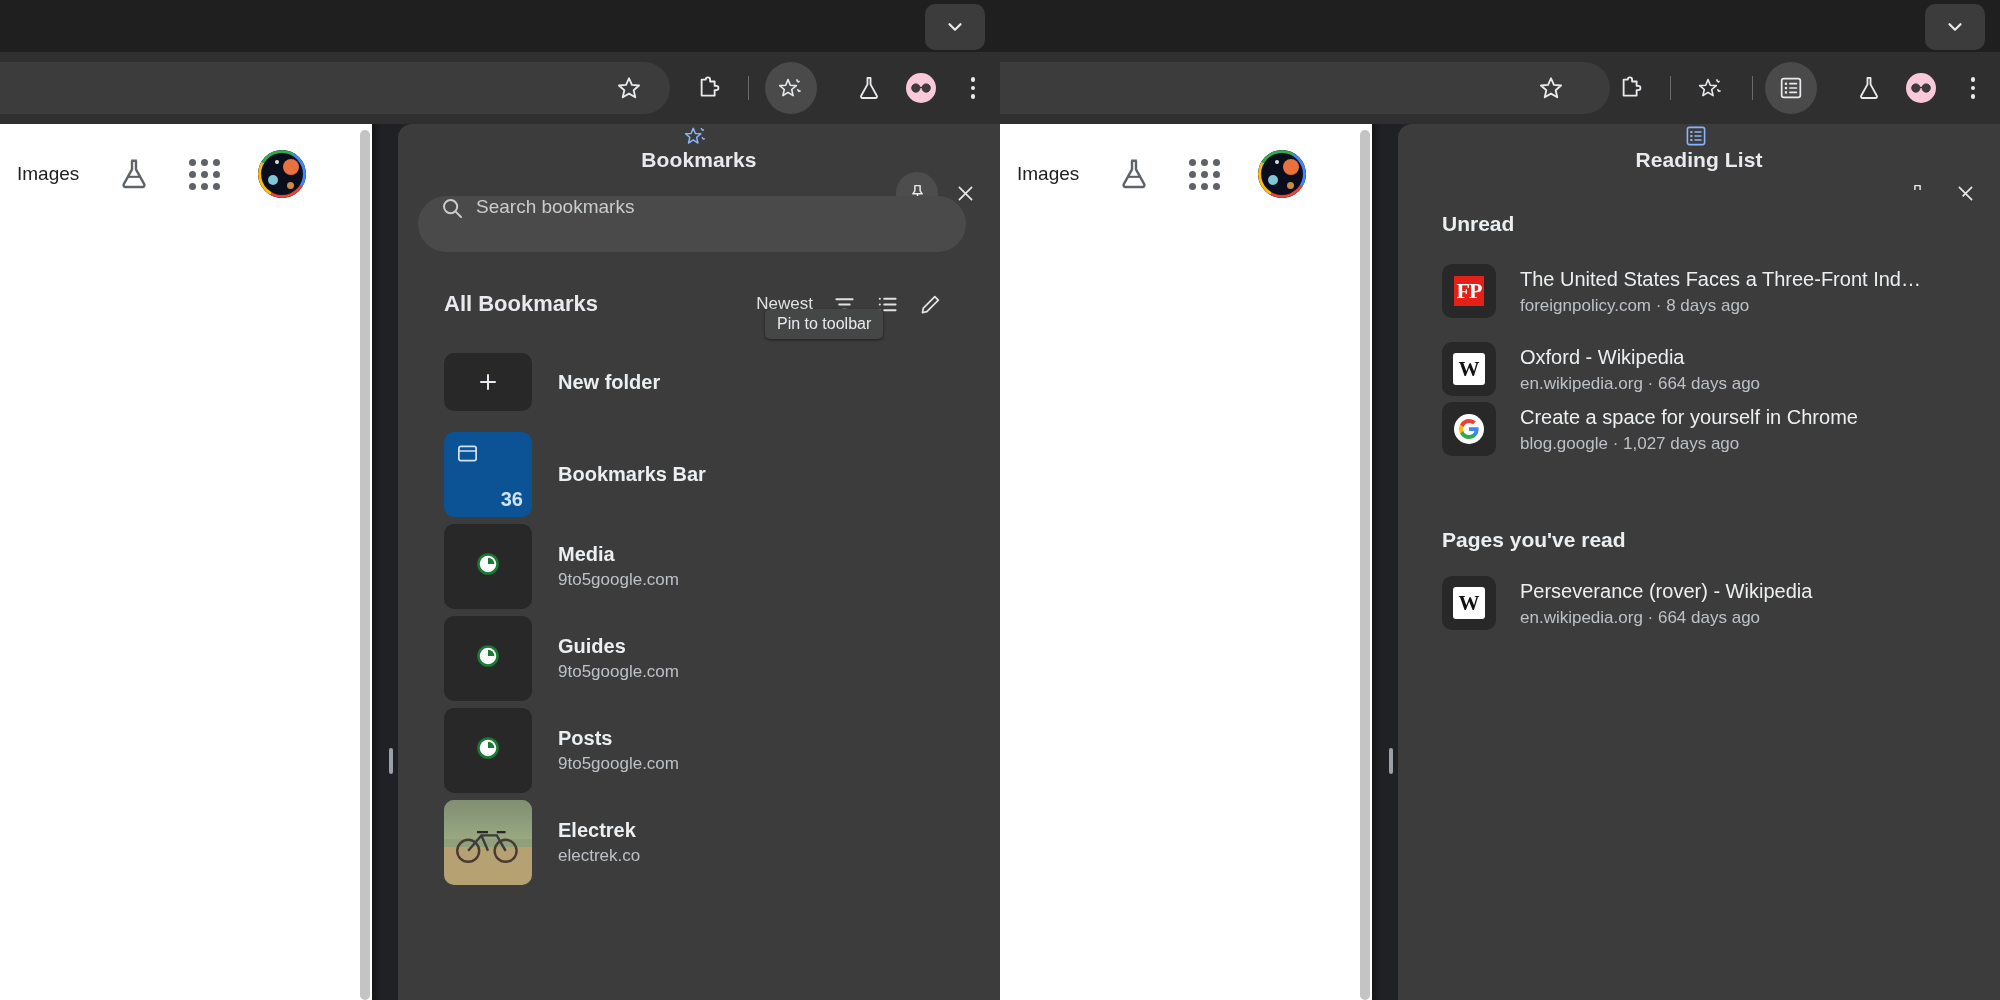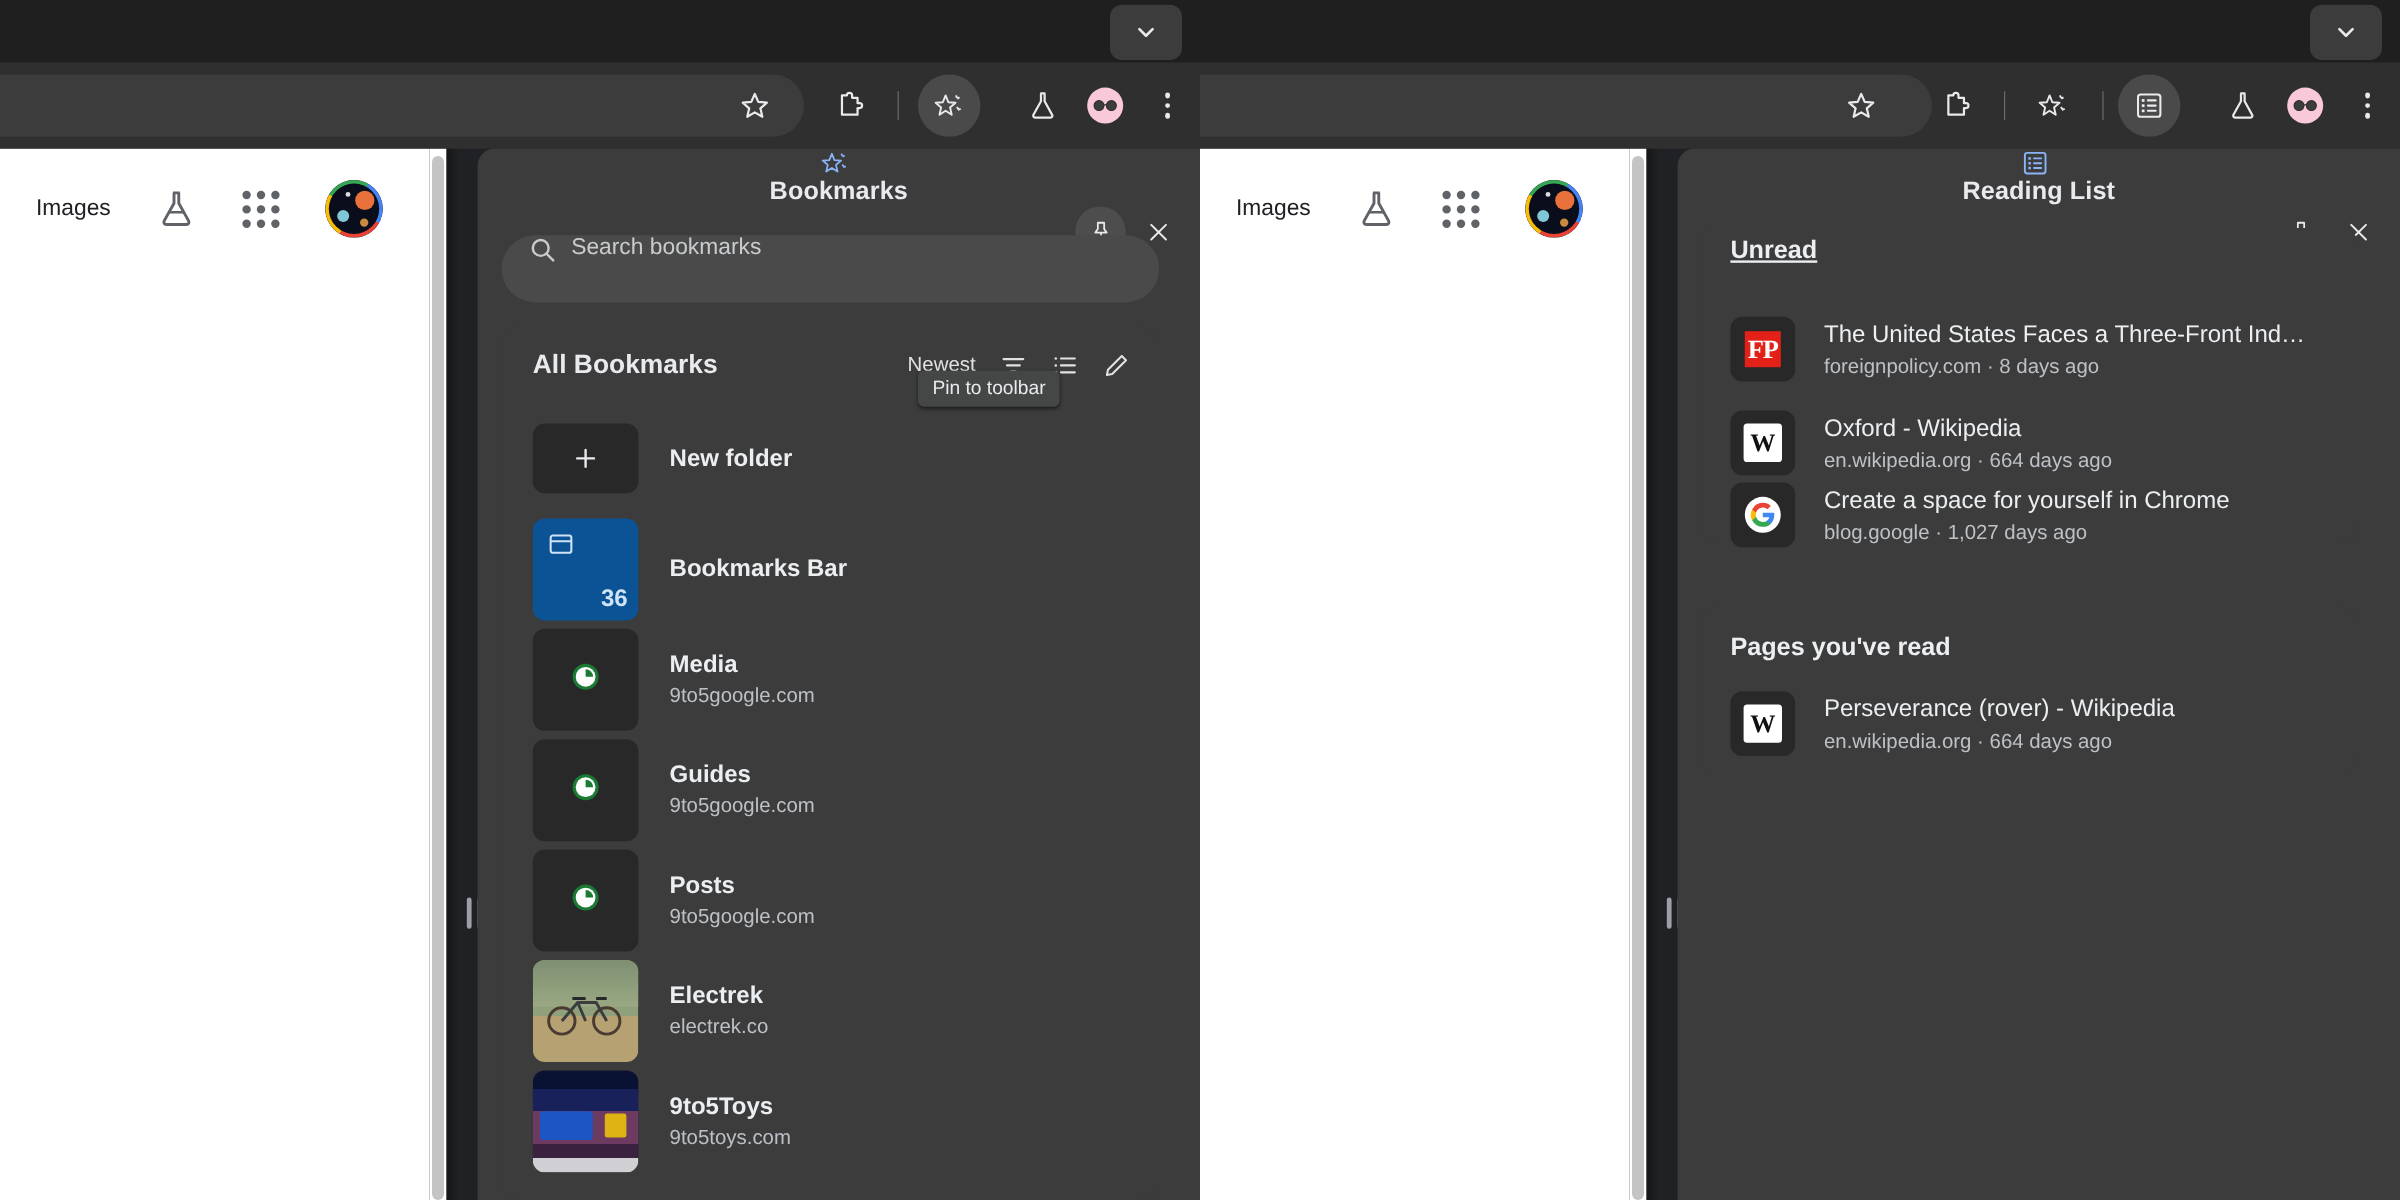--- a/index.html
+++ b/index.html
@@ -58,21 +58,21 @@
   .dots3 { display:flex; flex-direction:column; gap:4px; align-items:center; }
   .dots3 i { width:4.5px; height:4.5px; border-radius:50%; background:#e8eaed; display:block; }
 
   
   .page {
     position:absolute; left:0; top:124px; width:358px; height:876px;
     background:#ffffff;
   }
   .page-head {
     position:absolute; left:0; top:20px; width:100%; height:60px;
-    display:flex; align-items:center; gap:38px; padding-left:30px;
+    display:flex; align-items:center; gap:38px; padding-left:17px;
   }
   .page-head .images-link { font-size:19px; color:#202124; }
   .flask-dark svg { width:34px; height:34px; display:block; }
   .appsgrid { display:grid; grid-template-columns:repeat(3,7px); grid-template-rows:repeat(3,7px); gap:5px; }
   .appsgrid i { width:7px; height:7px; border-radius:50%; background:#5f6368; display:block; }
   .planet-avatar {
     width:48px; height:48px; border-radius:50%;
     background:#0b0f1e; position:relative; overflow:hidden;
   }
   .planet-ring {
@@ -436,32 +436,20 @@
                 <path d="M20 11h10M38 11h8" stroke="#26282a"></path>
               </svg>
             </span>
           </span>
           <span class="bm-text" style="margin-left:26px;">
             <span class="bm-title">Electrek</span>
             <span class="bm-sub" style="display:block;">electrek.co</span>
           </span>
         </div>
 
-        <div class="bm-row">
-          <span class="bm-tile" style="height:85px;width:88px;padding:0;">
-            <span class="thumb-toys" style="width:88px;height:85px;">
-              <span class="card" style="left:6px;top:34px;width:44px;height:24px;"></span>
-              <span class="coin" style="right:10px;top:36px;width:18px;height:20px;"></span>
-            </span>
-          </span>
-          <span class="bm-text" style="margin-left:26px;">
-            <span class="bm-title">9to5Toys</span>
-            <span class="bm-sub" style="display:block;">9to5toys.com</span>
-          </span>
-        </div>
 
       </div>
 
       <div class="tooltip" style="left:367px; top:185px;">Pin to toolbar</div>
     </div>
   </div>
 
   <div class="win win-right">
 
     <div class="chrome-top"></div>
@@ -586,21 +574,21 @@
           </span>
           <span class="pabtn">
             <svg viewBox="0 0 24 24" fill="none" stroke="#e8eaed" stroke-width="1.9" stroke-linecap="round">
               <path d="M5 5l14 14M19 5L5 19"></path>
             </svg>
           </span>
         </span>
       </div>
 
       <div class="rl-card" style="left:16px; top:66px; width:552px; height:262px;">
-        <div class="rl-section-title" style="position:absolute;left:28px;top:7px;text-decoration:underline;">Unread</div>
+        <div class="rl-section-title" style="position:absolute;left:28px;top:22px;">Unread</div>
 
         <div class="rl-row" style="position:absolute;left:28px;top:62px;width:510px;">
           <span class="rl-tile">
             <span class="fav-fp">FP</span>
           </span>
           <span class="rl-text">
             <span class="rl-title" style="display:block;">The United States Faces a Three-Front Ind…</span>
             <span class="rl-sub" style="display:block;">foreignpolicy.com · 8 days ago</span>
           </span>
         </div>

